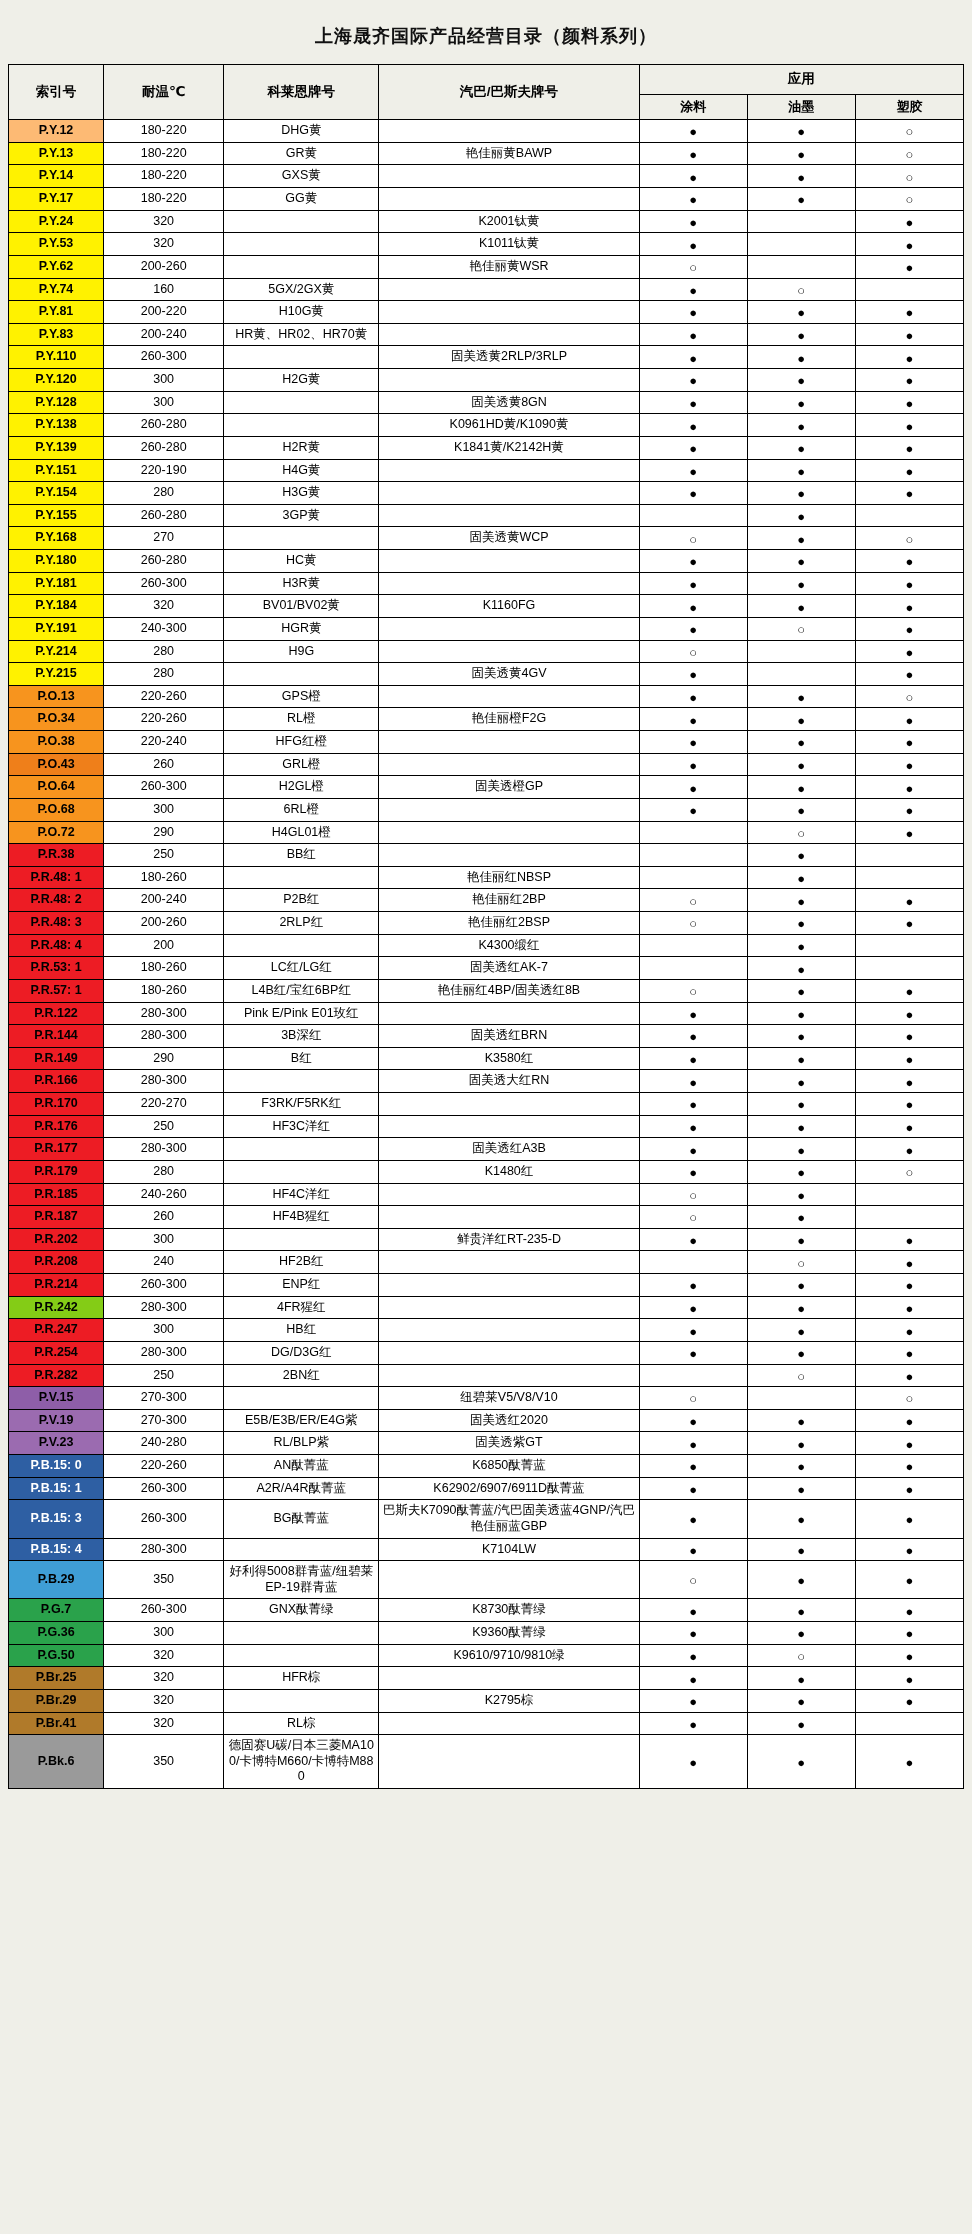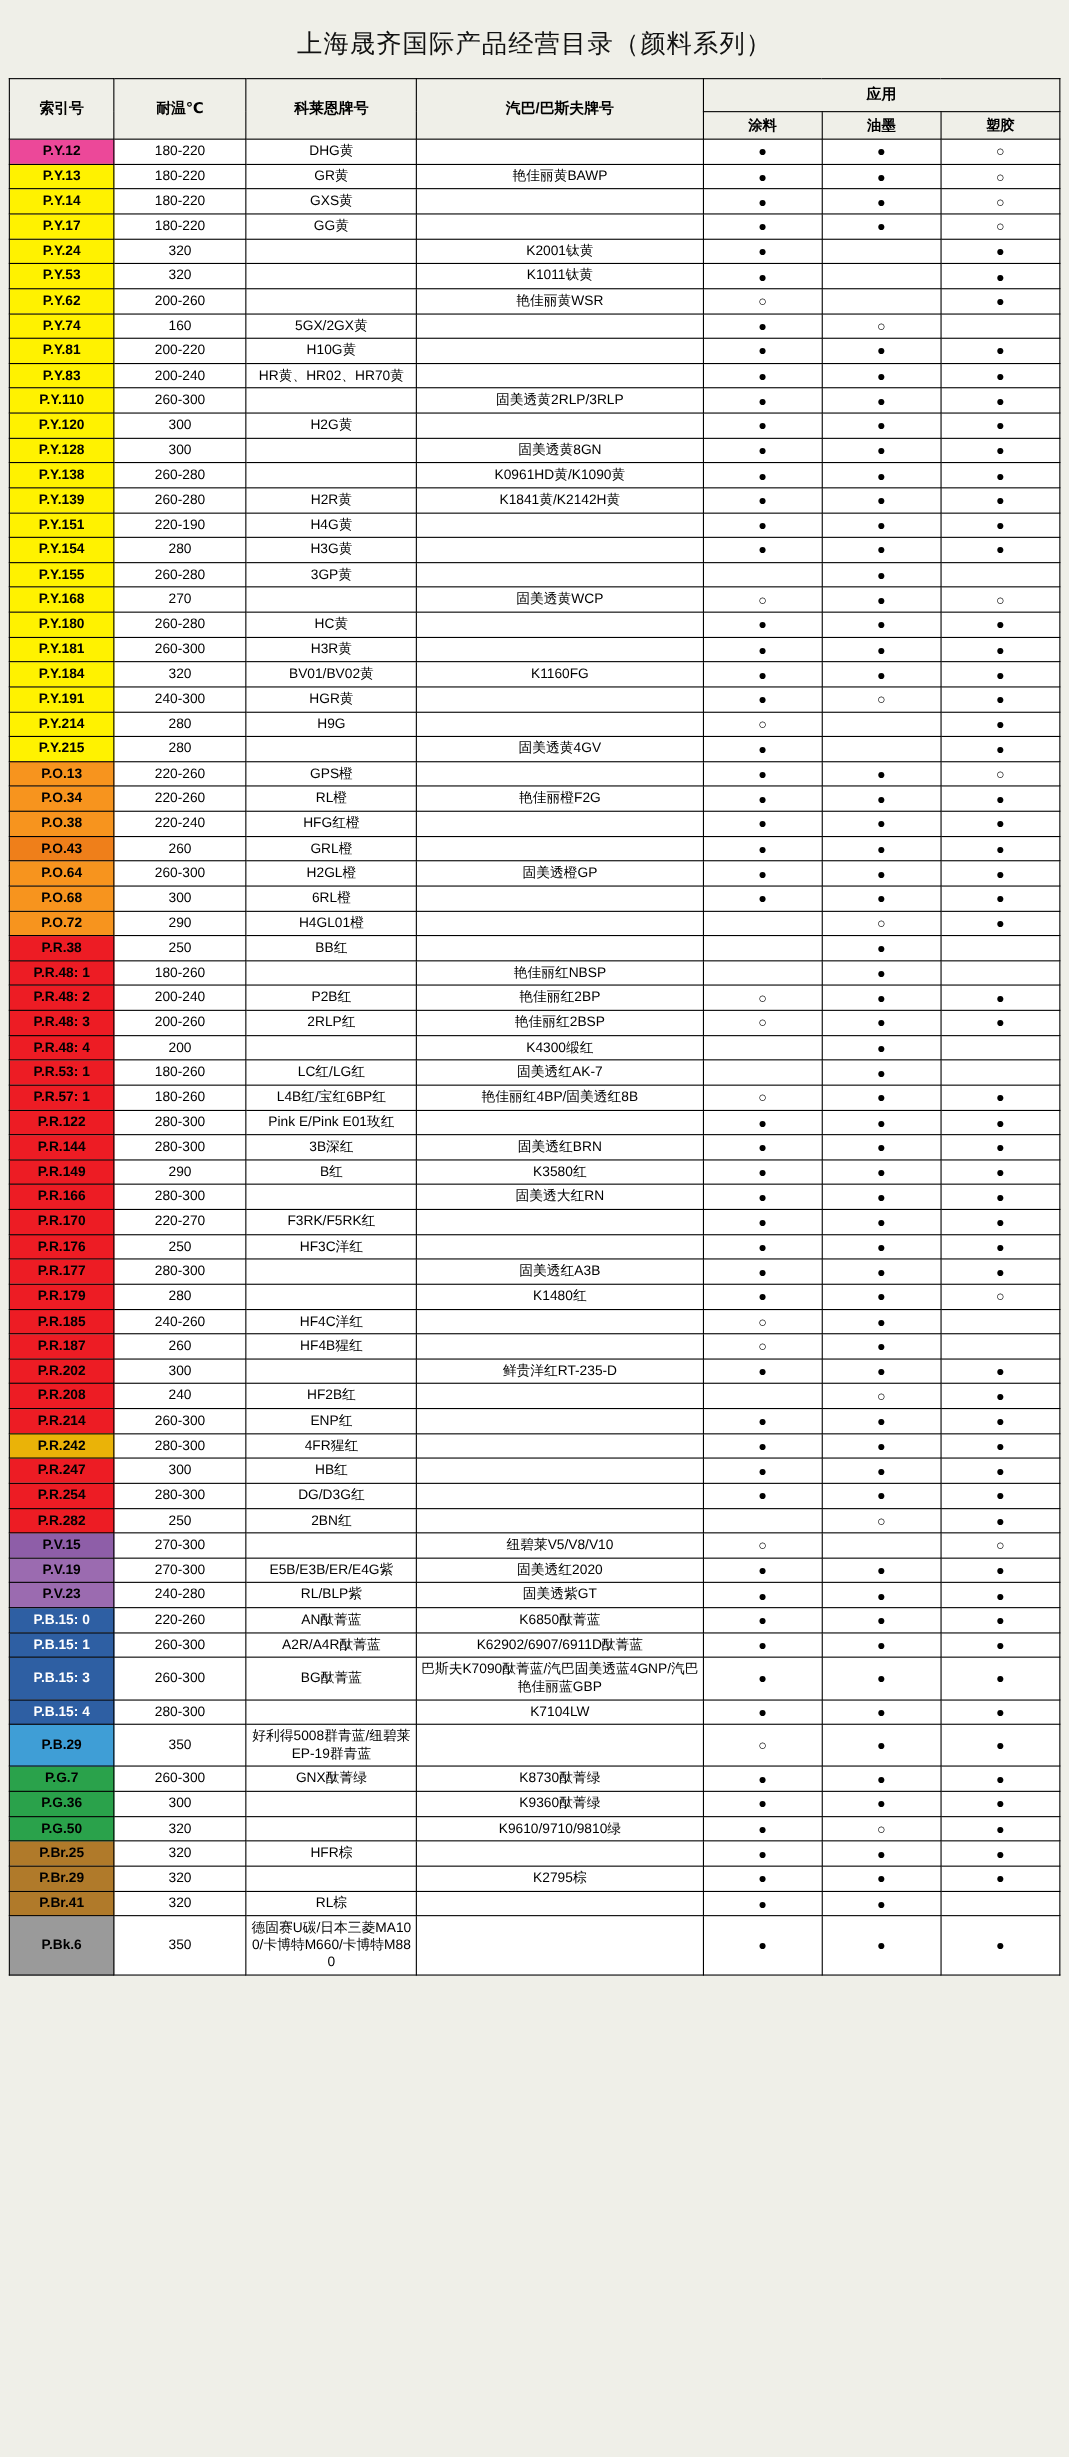--- a/index.html
+++ b/index.html
@@ -10,22 +10,22 @@
     -webkit-font-smoothing:antialiased;
   }
   #page{
     width:972px;
     box-sizing:border-box;
     padding:10px 8px 14px 8px;
     background:#efefe8;
   }
   #title{
     text-align:center;
-    font-size:23px;
-    font-weight:normal;
+    font-size:18px;
+    font-weight:bold;
     letter-spacing:1px;
     color:#111;
     padding:14px 0 16px 0;
   }
   table{
     border-collapse:collapse;
     width:956px;
     margin:0 auto;
     table-layout:fixed;
     background:#fff;
@@ -99,21 +99,21 @@
         <th colspan="3">应用</th>
       </tr>
       <tr>
         <th class="sub">涂料</th>
         <th class="sub">油墨</th>
         <th class="sub">塑胶</th>
       </tr>
     </thead>
     <tbody id="tbody">
         <tr>
-          <td class="idx" style="background: #ec4899; color: rgb(0, 0, 0);">P.Y.12</td>
+          <td class="idx" style="background: #fdba74; color: rgb(0, 0, 0);">P.Y.12</td>
           <td>180-220</td>
           <td class="name">DHG黄</td>
           <td class="name"></td>
           <td class="app"><span class="dot filled"></span></td>
           <td class="app"><span class="dot filled"></span></td>
           <td class="app"><span class="dot open"></span></td>
         </tr>
         <tr>
           <td class="idx" style="background: rgb(255, 242, 0); color: rgb(0, 0, 0);">P.Y.13</td>
           <td>180-220</td>
@@ -567,21 +567,21 @@
         <tr>
           <td class="idx" style="background: rgb(237, 28, 36); color: rgb(0, 0, 0);">P.R.214</td>
           <td>260-300</td>
           <td class="name">ENP红</td>
           <td class="name"></td>
           <td class="app"><span class="dot filled"></span></td>
           <td class="app"><span class="dot filled"></span></td>
           <td class="app"><span class="dot filled"></span></td>
         </tr>
         <tr>
-          <td class="idx" style="background: #eab308; color: rgb(0, 0, 0);">P.R.242</td>
+          <td class="idx" style="background: #84cc16; color: rgb(0, 0, 0);">P.R.242</td>
           <td>280-300</td>
           <td class="name">4FR猩红</td>
           <td class="name"></td>
           <td class="app"><span class="dot filled"></span></td>
           <td class="app"><span class="dot filled"></span></td>
           <td class="app"><span class="dot filled"></span></td>
         </tr>
         <tr>
           <td class="idx" style="background: rgb(237, 28, 36); color: rgb(0, 0, 0);">P.R.247</td>
           <td>300</td>

